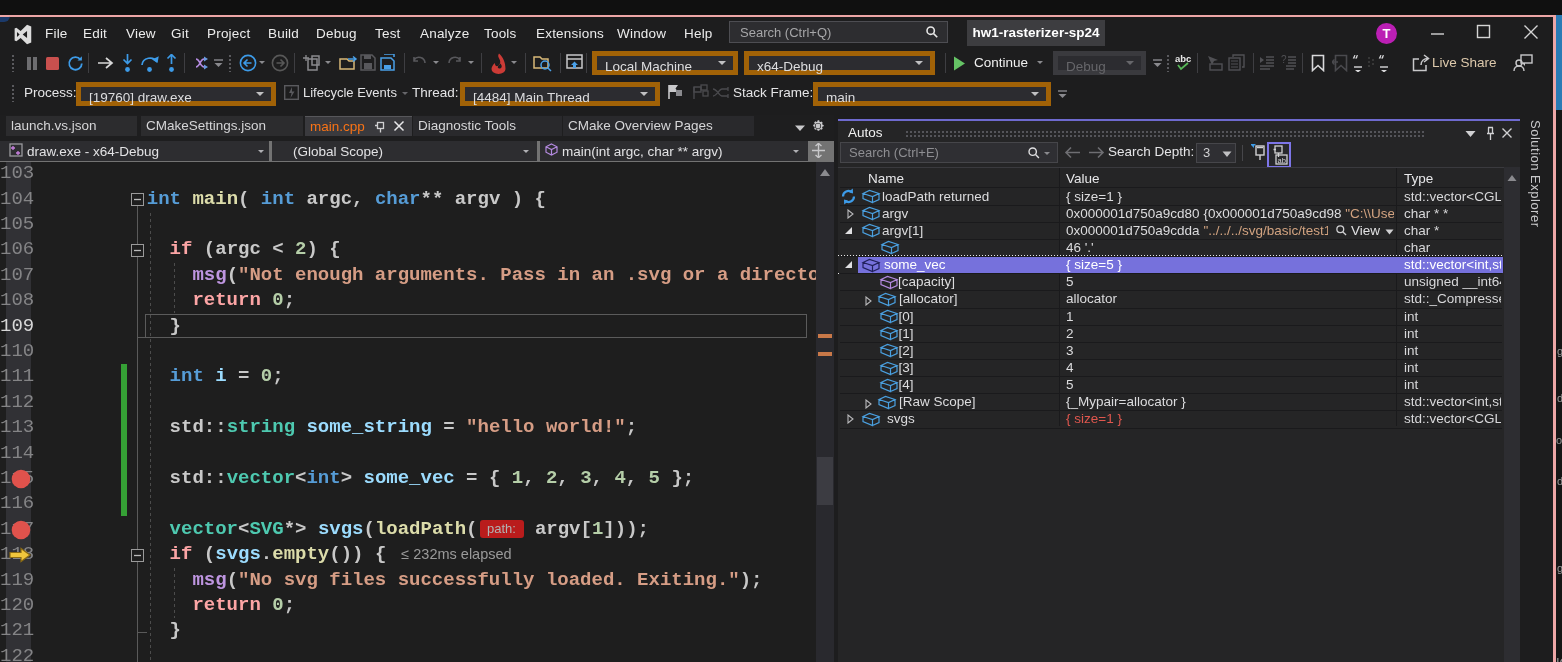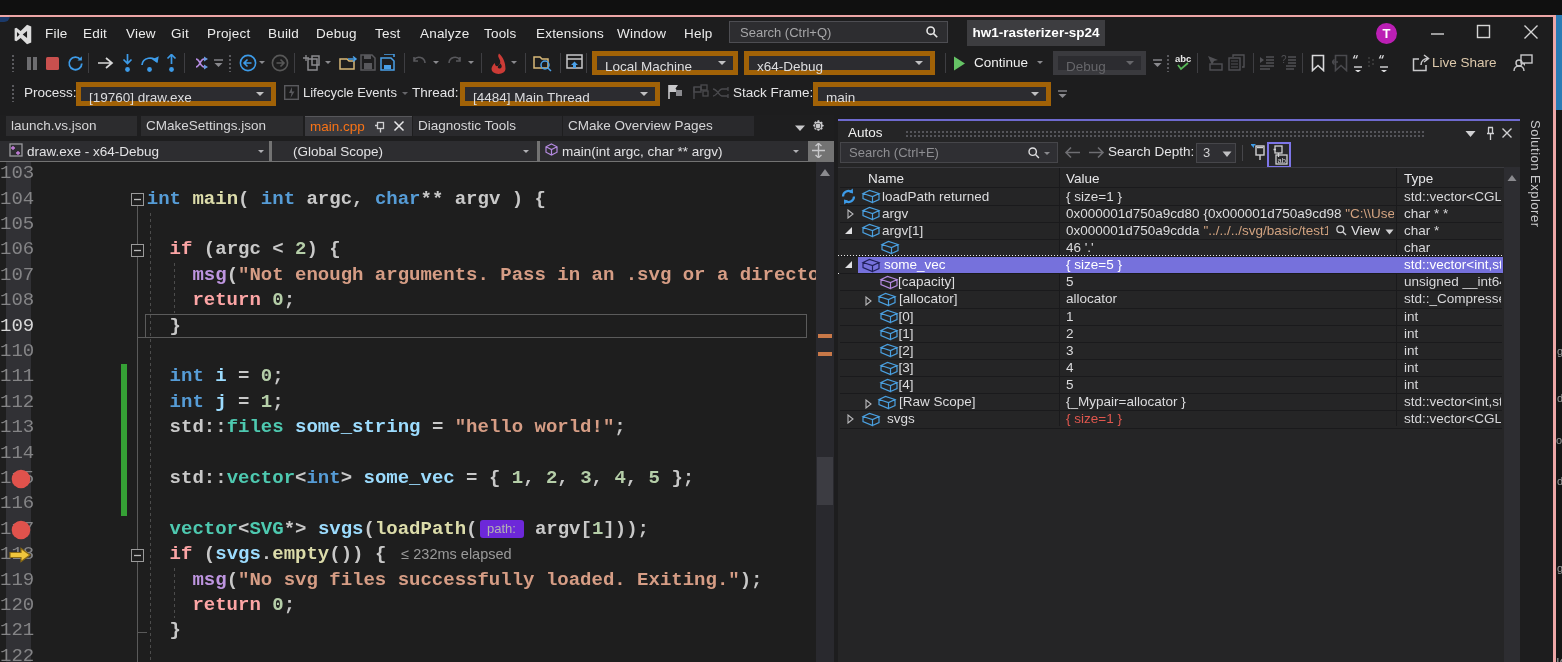--- a/index.html
+++ b/index.html
@@ -25,21 +25,21 @@
 
 #tabsrow{left:0;top:100px;width:834px;height:26px;background:#1e1e1f;}
 .tab{position:absolute;top:1px;height:19.5px;background:#2c2c2e;color:#d5d5d7;font-size:13.5px;line-height:19.5px;box-sizing:border-box;}
 #tabactive{background:#3a3a3e;color:#f97316;font-weight:normal;border-top:1.5px solid #57575b;}
 #crumbs{left:0;top:126px;width:834px;height:21px;background:#737373;}
 .crumbseg{position:absolute;top:0;height:20px;background:#2d2d30;color:#e0e0e2;font-size:13.5px;line-height:20px;}
 #codearea{left:0;top:147px;width:834px;height:515px;background:#1e1e1e;overflow:hidden;}
 
 .codeline{position:absolute;left:0;width:834px;height:25.4px;font-family:"Liberation Mono",monospace;font-size:19px;font-weight:bold;line-height:25.4px;white-space:pre;color:#c8c8c8;}
 .lnum{position:absolute;width:93px;text-align:left;font-family:"Liberation Mono",monospace;font-size:19px;line-height:25.4px;color:#848486;}
-#pathchip{display:inline-block;width:44px;height:18px;background:#6d28d9;border-radius:3px;color:#b2b2b2;font-family:"Liberation Sans",sans-serif;font-size:13px;font-weight:normal;line-height:18px;text-align:center;vertical-align:1px;margin-left:2px;}
+#pathchip{display:inline-block;width:44px;height:18px;background:#b91c1c;border-radius:3px;color:#b2b2b2;font-family:"Liberation Sans",sans-serif;font-size:13px;font-weight:normal;line-height:18px;text-align:center;vertical-align:1px;margin-left:2px;}
 #perftip{color:#9a9a9a;font-family:"Liberation Sans",sans-serif;font-size:14.5px;font-weight:normal;margin-left:15px;}
 .kw{color:#569cd6;}.ctl{color:#fca5a5;}.fn{color:#dcdcaa;}.ty{color:#4ec9b0;}.vr{color:#9cdcfe;}.st{color:#d69d85;}.nm{color:#b5cea8;}.pn{color:#c8c8c8;}.mac{color:#be95e0;}.cm{color:#57a64a;}
 
 #autos{left:838px;top:104px;width:682px;height:558px;background:#252526;}
 #autosacc{left:838px;top:104px;width:682px;height:2px;background:#6e6acf;}
 .rtx{font-size:13.5px;}
 #rows q,q{quotes:none;color:#d2a380;}
 
 #rstrip{left:1520px;top:100px;width:33px;height:562px;background:#1d1d1e;}
 #rborder{left:1553px;top:0;width:3px;height:662px;background:#eda6a6;}
@@ -378,22 +378,21 @@
     <svg class="abs" style="left:131px;top:386.7px" width="13" height="13" viewBox="0 0 13 13">
         <rect x="0.5" y="0.5" width="12" height="12" fill="#1e1e1e" stroke="#9a9a9a"></rect>
         <path d="M3 6.5h7" stroke="#bababa" stroke-width="1.3"></path>
       </svg>
     <div class="codeline" style="top:24.6px;left:146.8px"><span class="kw">int</span> <span class="fn">main</span><span class="pn">(</span> <span class="kw">int</span> argc<span class="pn">,</span> <span class="kw">char</span><span class="pn">**</span> argv <span class="pn">)</span> <span class="pn">{</span></div>
     <div class="codeline" style="top:75.4px;left:146.8px">  <span class="ctl">if</span> <span class="pn">(</span>argc <span class="pn">&lt;</span> <span class="nm">2</span><span class="pn">)</span> <span class="pn">{</span></div>
     <div class="codeline" style="top:100.8px;left:146.8px">    <span class="mac">msg</span><span class="pn">(</span><span class="st">"Not enough arguments. Pass in an .svg or a directory of svgs."</span></div>
     <div class="codeline" style="top:126.2px;left:146.8px">    <span class="ctl">return</span> <span class="nm">0</span><span class="pn">;</span></div>
     <div class="codeline" style="top:151.6px;left:146.8px">  <span class="pn">}</span></div>
     <div class="codeline" style="top:202.4px;left:146.8px">  <span class="kw">int</span> <span class="vr">i</span> <span class="pn">=</span> <span class="nm">0</span><span class="pn">;</span></div>
-    <div class="codeline" style="top:227.8px;left:146.8px">  <span class="kw">int</span> <span class="vr">j</span> <span class="pn">=</span> <span class="nm">1</span><span class="pn">;</span></div>
-    <div class="codeline" style="top:253.2px;left:146.8px">  std<span class="pn">::</span><span class="ty">files</span> <span class="vr">some_string</span> <span class="pn">=</span> <span class="st">"hello world!"</span><span class="pn">;</span></div>
+    <div class="codeline" style="top:253.2px;left:146.8px">  std<span class="pn">::</span><span class="ty">string</span> <span class="vr">some_string</span> <span class="pn">=</span> <span class="st">"hello world!"</span><span class="pn">;</span></div>
     <div class="codeline" style="top:304px;left:146.8px">  std<span class="pn">::</span><span class="ty">vector</span><span class="pn">&lt;</span><span class="kw">int</span><span class="pn">&gt;</span> <span class="vr">some_vec</span> <span class="pn">=</span> <span class="pn">{</span> <span class="nm">1</span><span class="pn">,</span> <span class="nm">2</span><span class="pn">,</span> <span class="nm">3</span><span class="pn">,</span> <span class="nm">4</span><span class="pn">,</span> <span class="nm">5</span> <span class="pn">};</span></div>
     <div class="codeline" style="top:354.8px;left:146.8px">  <span class="ty">vector</span><span class="pn">&lt;</span><span class="ty">SVG</span><span class="pn">*&gt;</span> <span class="vr">svgs</span><span class="pn">(</span><span class="fn">loadPath</span><span class="pn">(</span><span id="pathchip">path:</span> argv<span class="pn">[</span><span class="nm">1</span><span class="pn">]));</span></div>
     <div class="codeline" style="top:380.2px;left:146.8px">  <span class="ctl">if</span> <span class="pn">(</span><span class="vr">svgs</span><span class="pn">.</span><span class="fn">empty</span><span class="pn">())</span> <span class="pn">{</span><span id="perftip">≤ 232ms elapsed</span></div>
     <div class="codeline" style="top:405.6px;left:146.8px">    <span class="mac">msg</span><span class="pn">(</span><span class="st">"No svg files successfully loaded. Exiting."</span><span class="pn">);</span></div>
     <div class="codeline" style="top:431px;left:146.8px">    <span class="ctl">return</span> <span class="nm">0</span><span class="pn">;</span></div>
     <div class="codeline" style="top:456.4px;left:146.8px">  <span class="pn">}</span></div>
     <div class="codeline" style="top:507.2px;left:146.8px">                <span class="cm">// create application</span></div>
     <div class="abs" style="left:816px;top:0;width:18px;height:515px;background:#29292e">
       <svg class="abs" style="left:3px;top:6px" width="12" height="9" viewBox="0 0 12 9">
           <path d="M6 1 11 8H1z" fill="#8a8a8e"></path>

